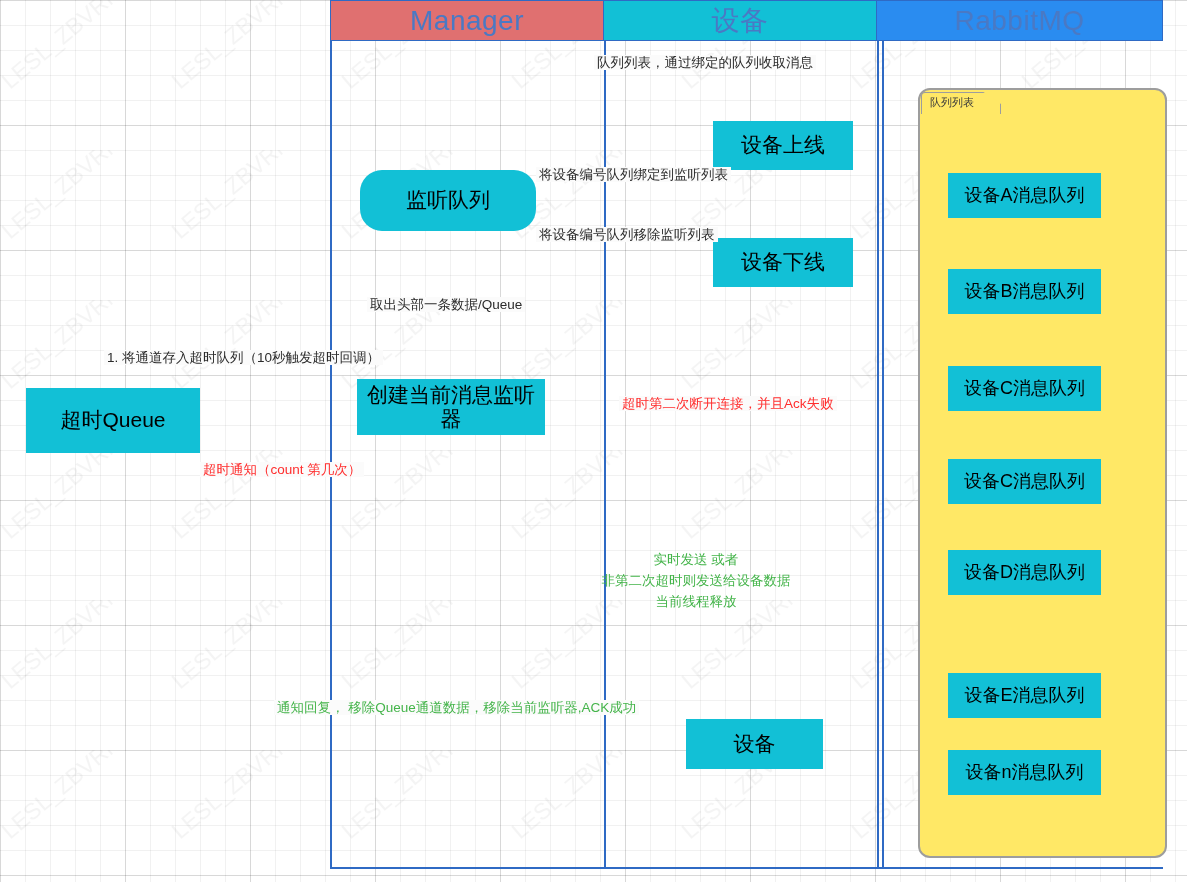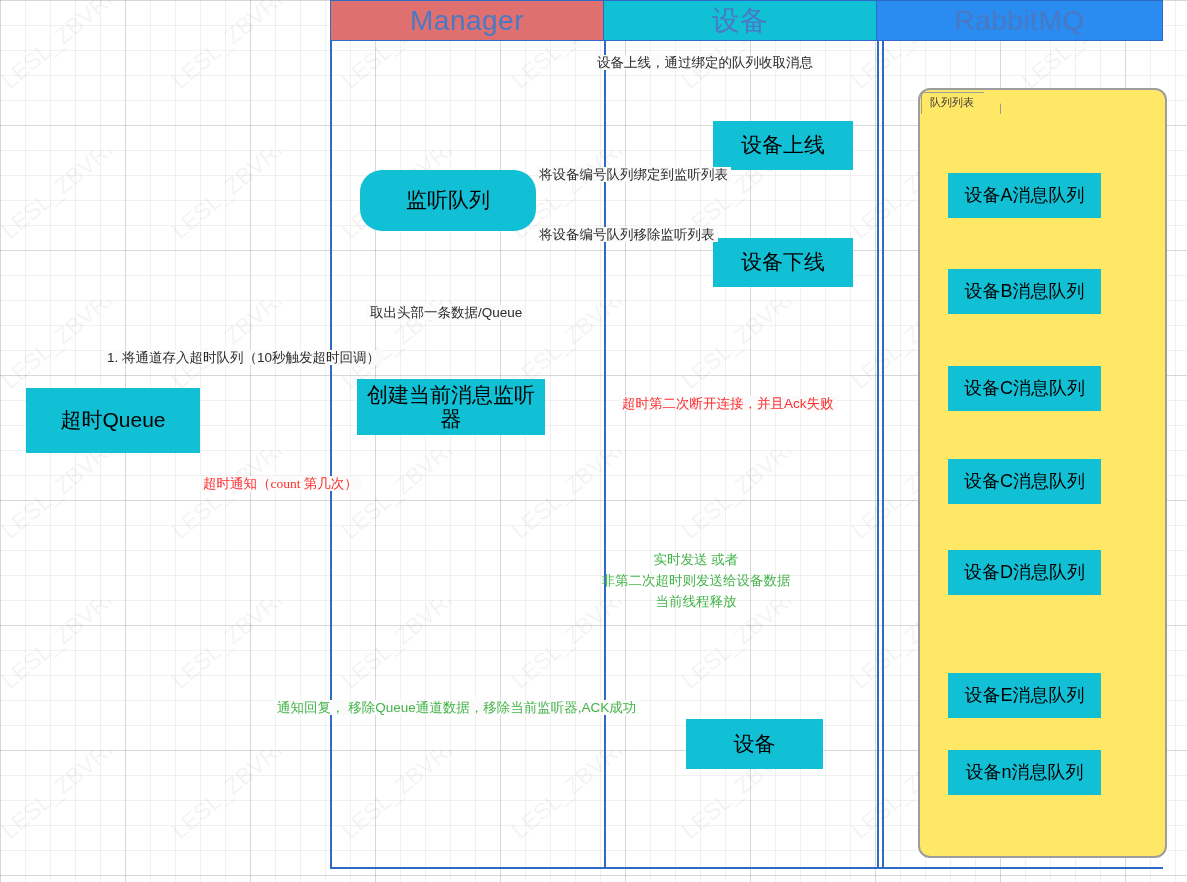--- a/index.html
+++ b/index.html
@@ -195,40 +195,40 @@
     <span>设备D消息队列</span>
   </div>
   <div class="node q" style="left:948px;top:649px;width:153px;height:45px;margin-top:24px;">
     <span>设备E消息队列</span>
   </div>
   <div class="node q" style="left:948px;top:750px;width:153px;height:45px;">
     <span>设备n消息队列</span>
   </div>
 
   <div class="lbl" style="left:594px;top:54px;">
-    <span class="bg">设备上线，通过绑定的队列收取消息</span>
+    <span class="bg">队列列表，通过绑定的队列收取消息</span>
   </div>
 
   <div class="lbl" style="left:536px;top:166px;">
     <span class="bg">将设备编号队列绑定到监听列表</span>
   </div>
 
   <div class="lbl" style="left:536px;top:226px;">
     <span class="bg">将设备编号队列移除监听列表</span>
   </div>
 
-  <div class="lbl" style="left:367px;top:304px;">
+  <div class="lbl" style="left:367px;top:296px;">
     <span class="bg">取出头部一条数据/Queue</span>
   </div>
 
   <div class="lbl" style="left:104px;top:349px;">
     <span class="bg">1. 将通道存入超时队列（10秒触发超时回调）</span>
   </div>
 
-  <div class="lbl red" style="left:200px;top:475px;font-family:Liberation Serif, serif;">
+  <div class="lbl red" style="left:200px;top:461px;">
     <span class="bg">超时通知（count 第几次）</span>
   </div>
 
   <div class="lbl red" style="left:619px;top:395px;">
     <span class="bg">超时第二次断开连接，并且Ack失败</span>
   </div>
 
   <div class="lbl grn ctr" style="left:548px;top:550px;width:200px;line-height:1.55;margin-left:48px;">
     <div>实时发送 或者</div>
     <div>非第二次超时则发送给设备数据</div>

